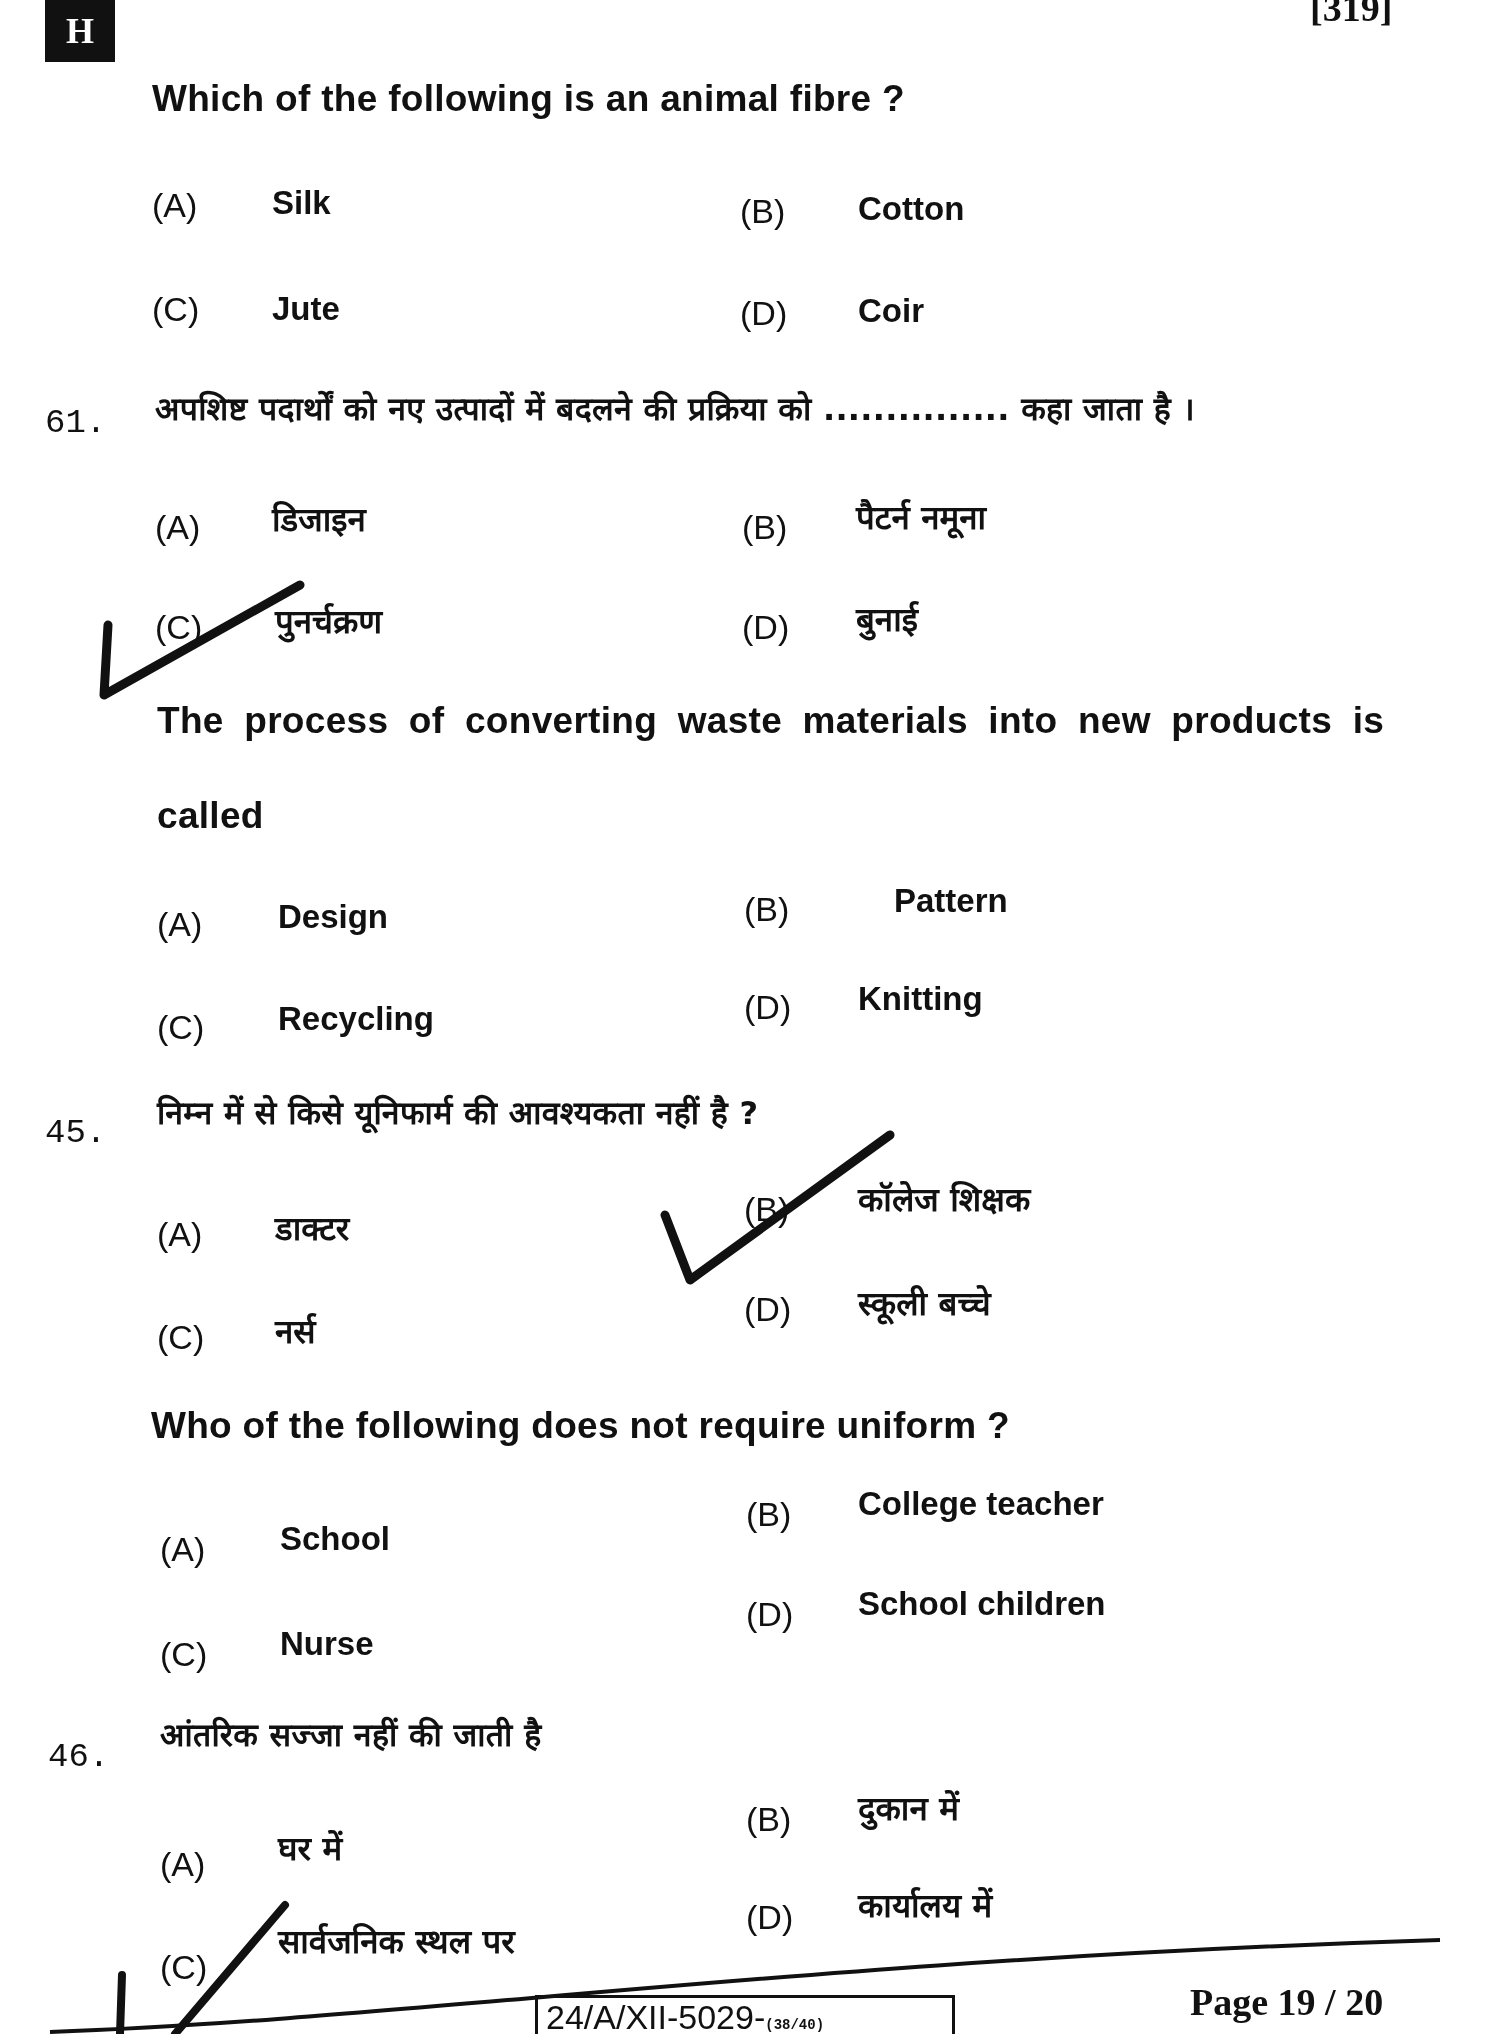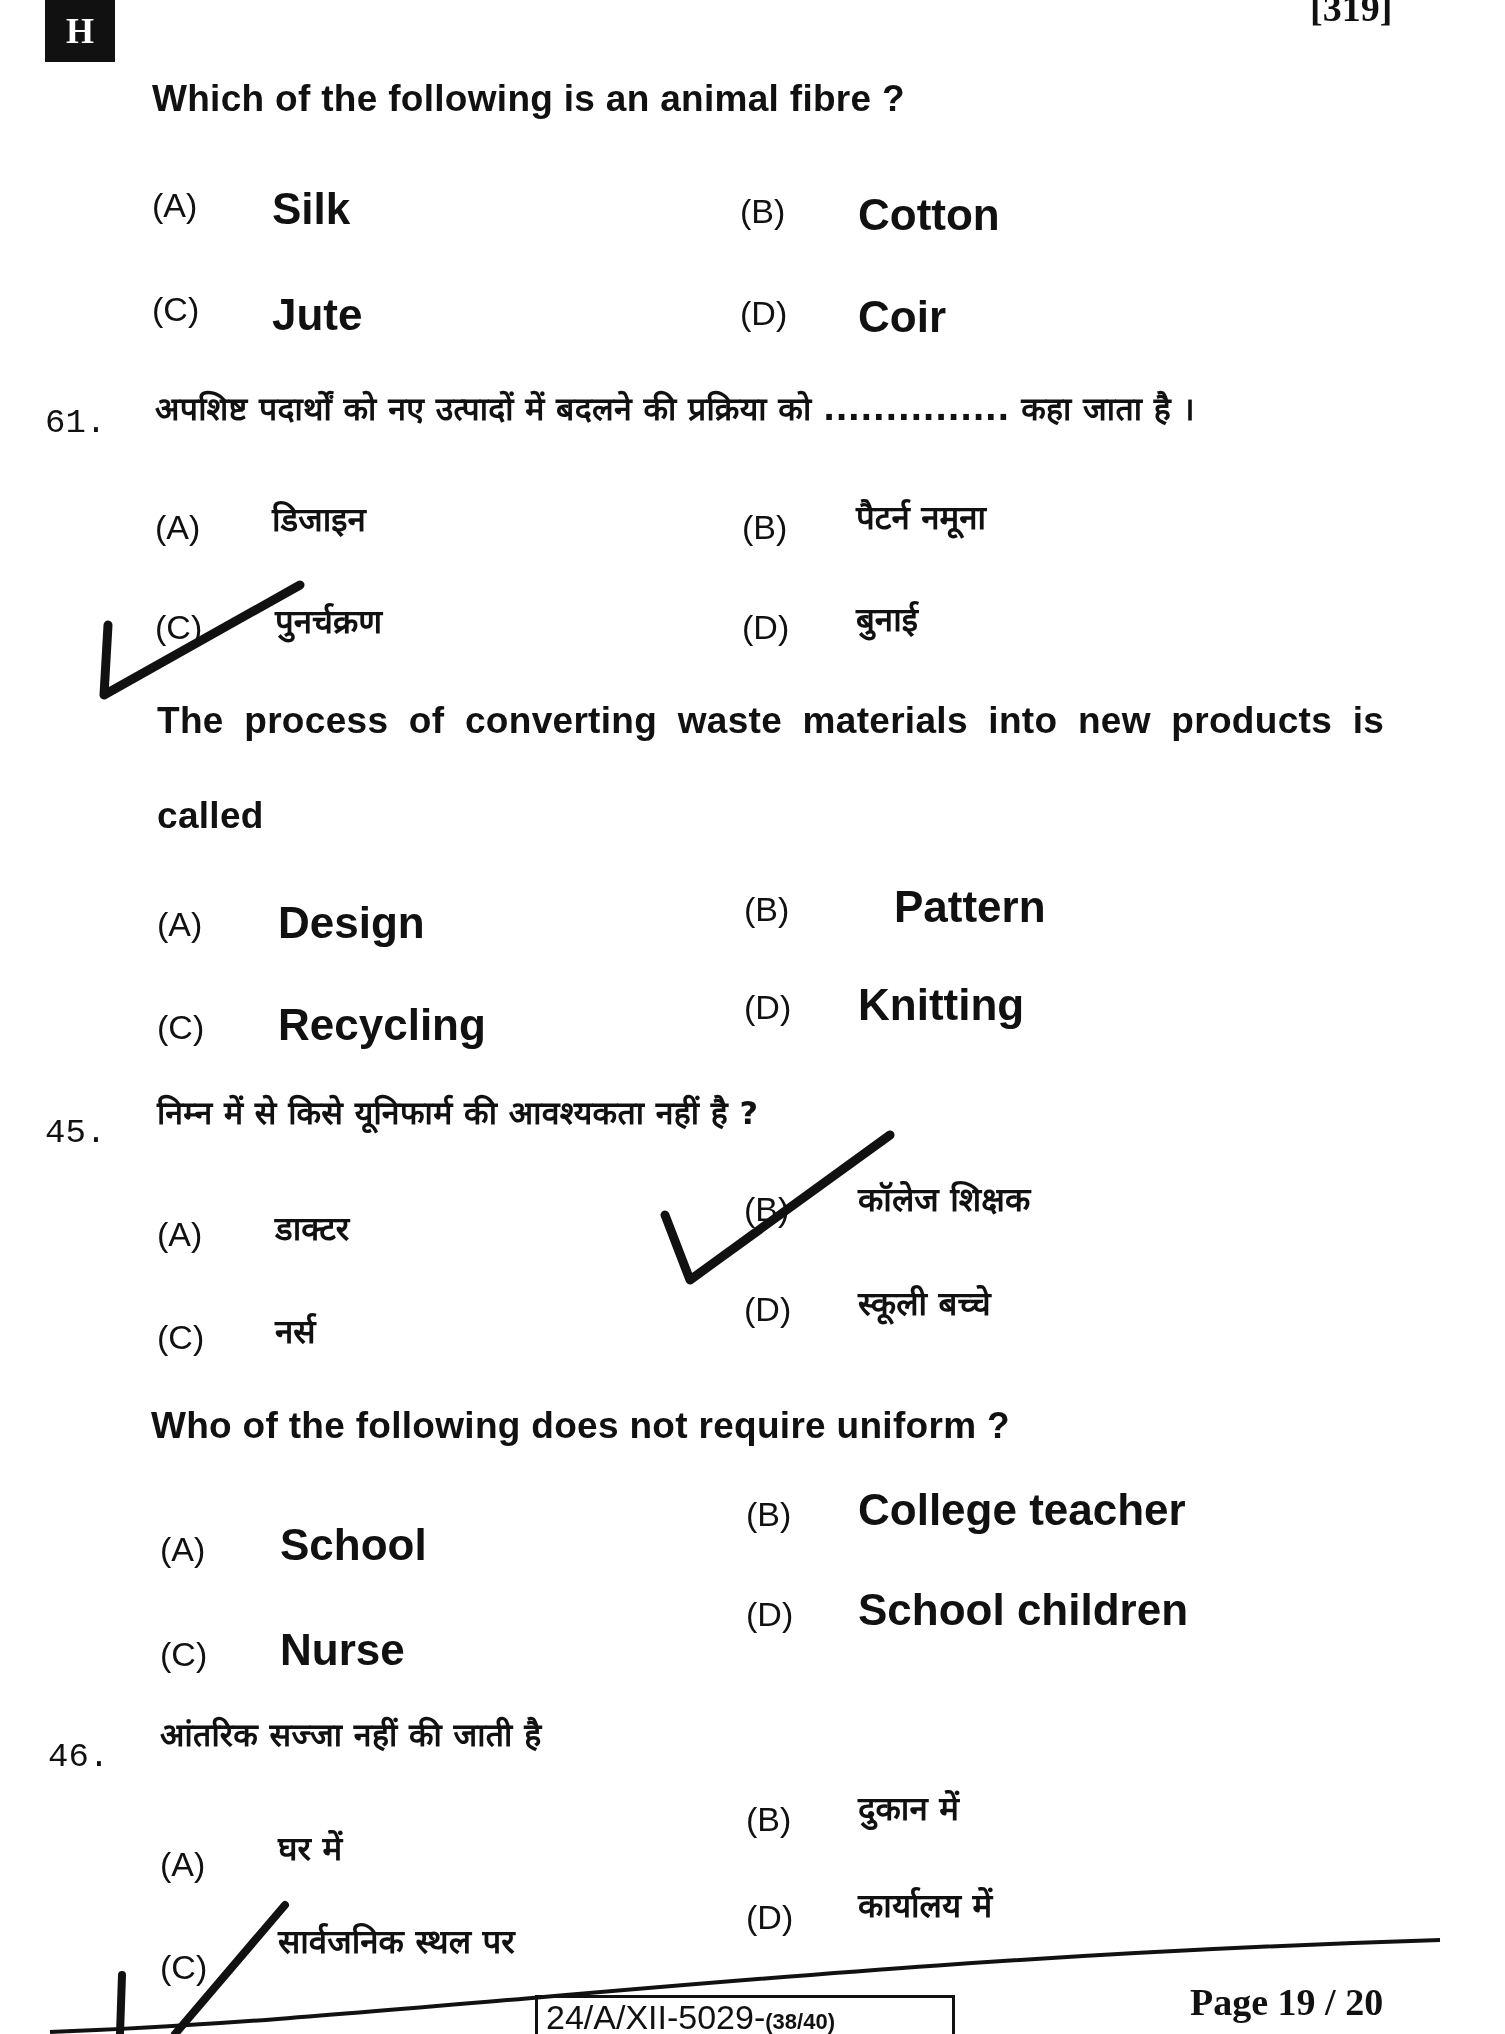--- a/index.html
+++ b/index.html
@@ -8,25 +8,25 @@
   .abs { position:absolute; }
   .badge { left:45px; top:0; width:70px; height:62px; background:#111; color:#fff;
            font-family:"Liberation Serif", serif; font-weight:bold; font-size:36px;
            display:flex; align-items:center; justify-content:center; }
   .pageref { left:1310px; top:-14px; font-size:38px; font-weight:bold; font-family:"Liberation Serif", serif; }
   .q-text { font-size:36px; font-weight:bold; font-family:"DejaVu Sans", sans-serif; letter-spacing:0.3px; }
   .q-text.en { font-family:"Liberation Sans", sans-serif; font-weight:bold; font-size:37px; }
   .q-text.hi { font-family:"DejaVu Sans", sans-serif; font-weight:bold; font-size:32px; }
   .qnum { font-size:34px; font-family:"Liberation Mono", monospace; }
   .opt-letter { font-size:34px; font-family:"Liberation Sans", sans-serif; }
-  .opt-text { font-size:44px; font-family:"Liberation Sans", sans-serif; font-weight:bold; }
+  .opt-text { font-size:33px; font-family:"Liberation Sans", sans-serif; font-weight:bold; }
   .opt-text.hi { font-family:"DejaVu Sans", sans-serif; font-weight:bold; font-size:33px; }
   .footer-code { left:535px; top:1995px; width:420px; height:50px; border:3px solid #111; border-bottom:none;
                  font-size:34px; font-family:"Liberation Sans", sans-serif; padding-left:8px; box-sizing:border-box; }
-  .footer-code small { font-size:22px; font-weight:bold; }
+  .footer-code small { font-size:14px; font-weight:bold;font-family:Liberation Mono, monospace; }
   .page-no { left:1190px; top:1980px; font-size:38px; font-weight:bold; font-family:"Liberation Serif", serif; }
   svg.marks { position:absolute; left:0; top:0; }
 </style>
 </head>
 <body>
 
 <div class="abs badge">H</div>
 <div class="abs pageref">[319]</div>
 
 <div class="abs q-text en" style="left:152px;top:78px;">Which of the following is an animal fibre ?</div>

